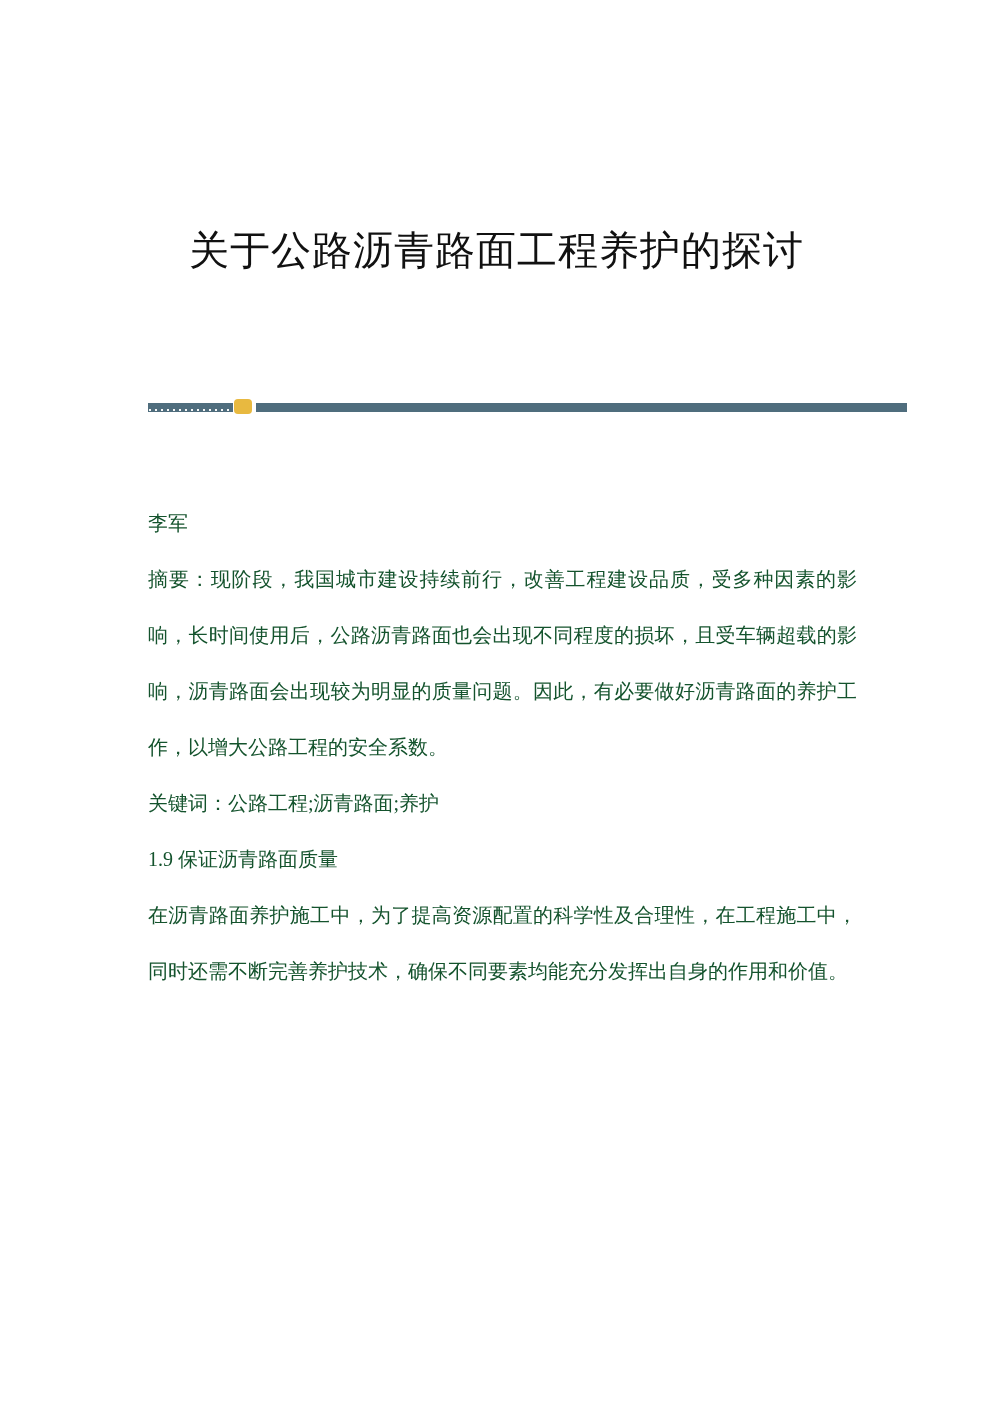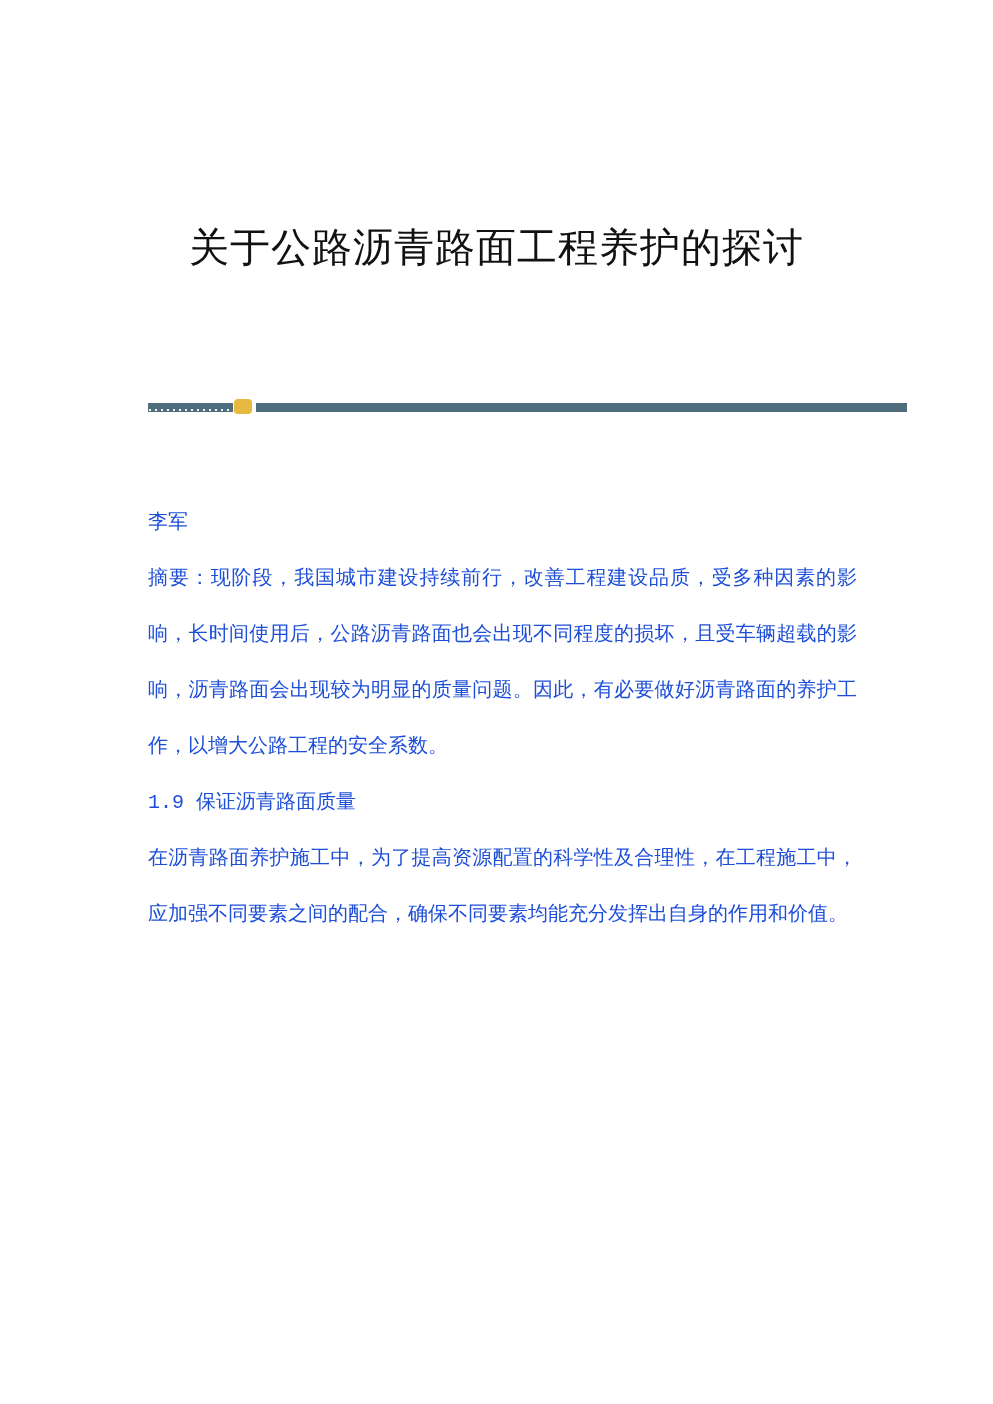--- a/index.html
+++ b/index.html
@@ -6,21 +6,21 @@
     margin: 0;
     padding: 0;
     background: #ffffff;
   }
   .page {
     position: relative;
     width: 993px;
     height: 1308px;
     background: #ffffff;
     overflow: hidden;
-    font-family: Liberation Mono, monospace;
+    font-family: Liberation Serif, serif;
     color: #1b1b1b;
   }
   .doc-title {
     position: absolute;
     top: 227px;
     left: 0;
     width: 100%;
     margin: 0;
     text-align: center;
     font-size: 40px;
@@ -72,21 +72,21 @@
   }
   .content {
     position: absolute;
     left: 148px;
     top: 495px;
     width: 709px;
     font-size: 20px;
     line-height: 56px;
     text-align: justify;
     text-justify: inter-ideograph;
-    color: #1d4ed8;
+    color: #14532d;
   }
   .content p {
     margin: 0;
     padding: 0;
   }
 </style>
 </head>
 <body>
 
 <div class="page">
@@ -95,17 +95,18 @@
 
   <div class="divider">
     <div class="divider-dashed" style="background: rgb(79, 109, 125);"></div>
     <div class="divider-dot" style="background: rgb(232, 185, 64);"></div>
     <div class="divider-bar" style="background: rgb(79, 109, 125);"></div>
   </div>
 
   <div class="content">
     <p>李军</p>
     <p>摘要：现阶段，我国城市建设持续前行，改善工程建设品质，受多种因素的影响，长时间使用后，公路沥青路面也会出现不同程度的损坏，且受车辆超载的影响，沥青路面会出现较为明显的质量问题。因此，有必要做好沥青路面的养护工作，以增大公路工程的安全系数。</p>
+    <p>关键词：公路工程;沥青路面;养护</p>
     <p>1.9 保证沥青路面质量</p>
-    <p>在沥青路面养护施工中，为了提高资源配置的科学性及合理性，在工程施工中，应加强不同要素之间的配合，确保不同要素均能充分发挥出自身的作用和价值。</p>
+    <p>在沥青路面养护施工中，为了提高资源配置的科学性及合理性，在工程施工中，同时还需不断完善养护技术，确保不同要素均能充分发挥出自身的作用和价值。</p>
   </div>
 
 </div>
 
 </body></html>

